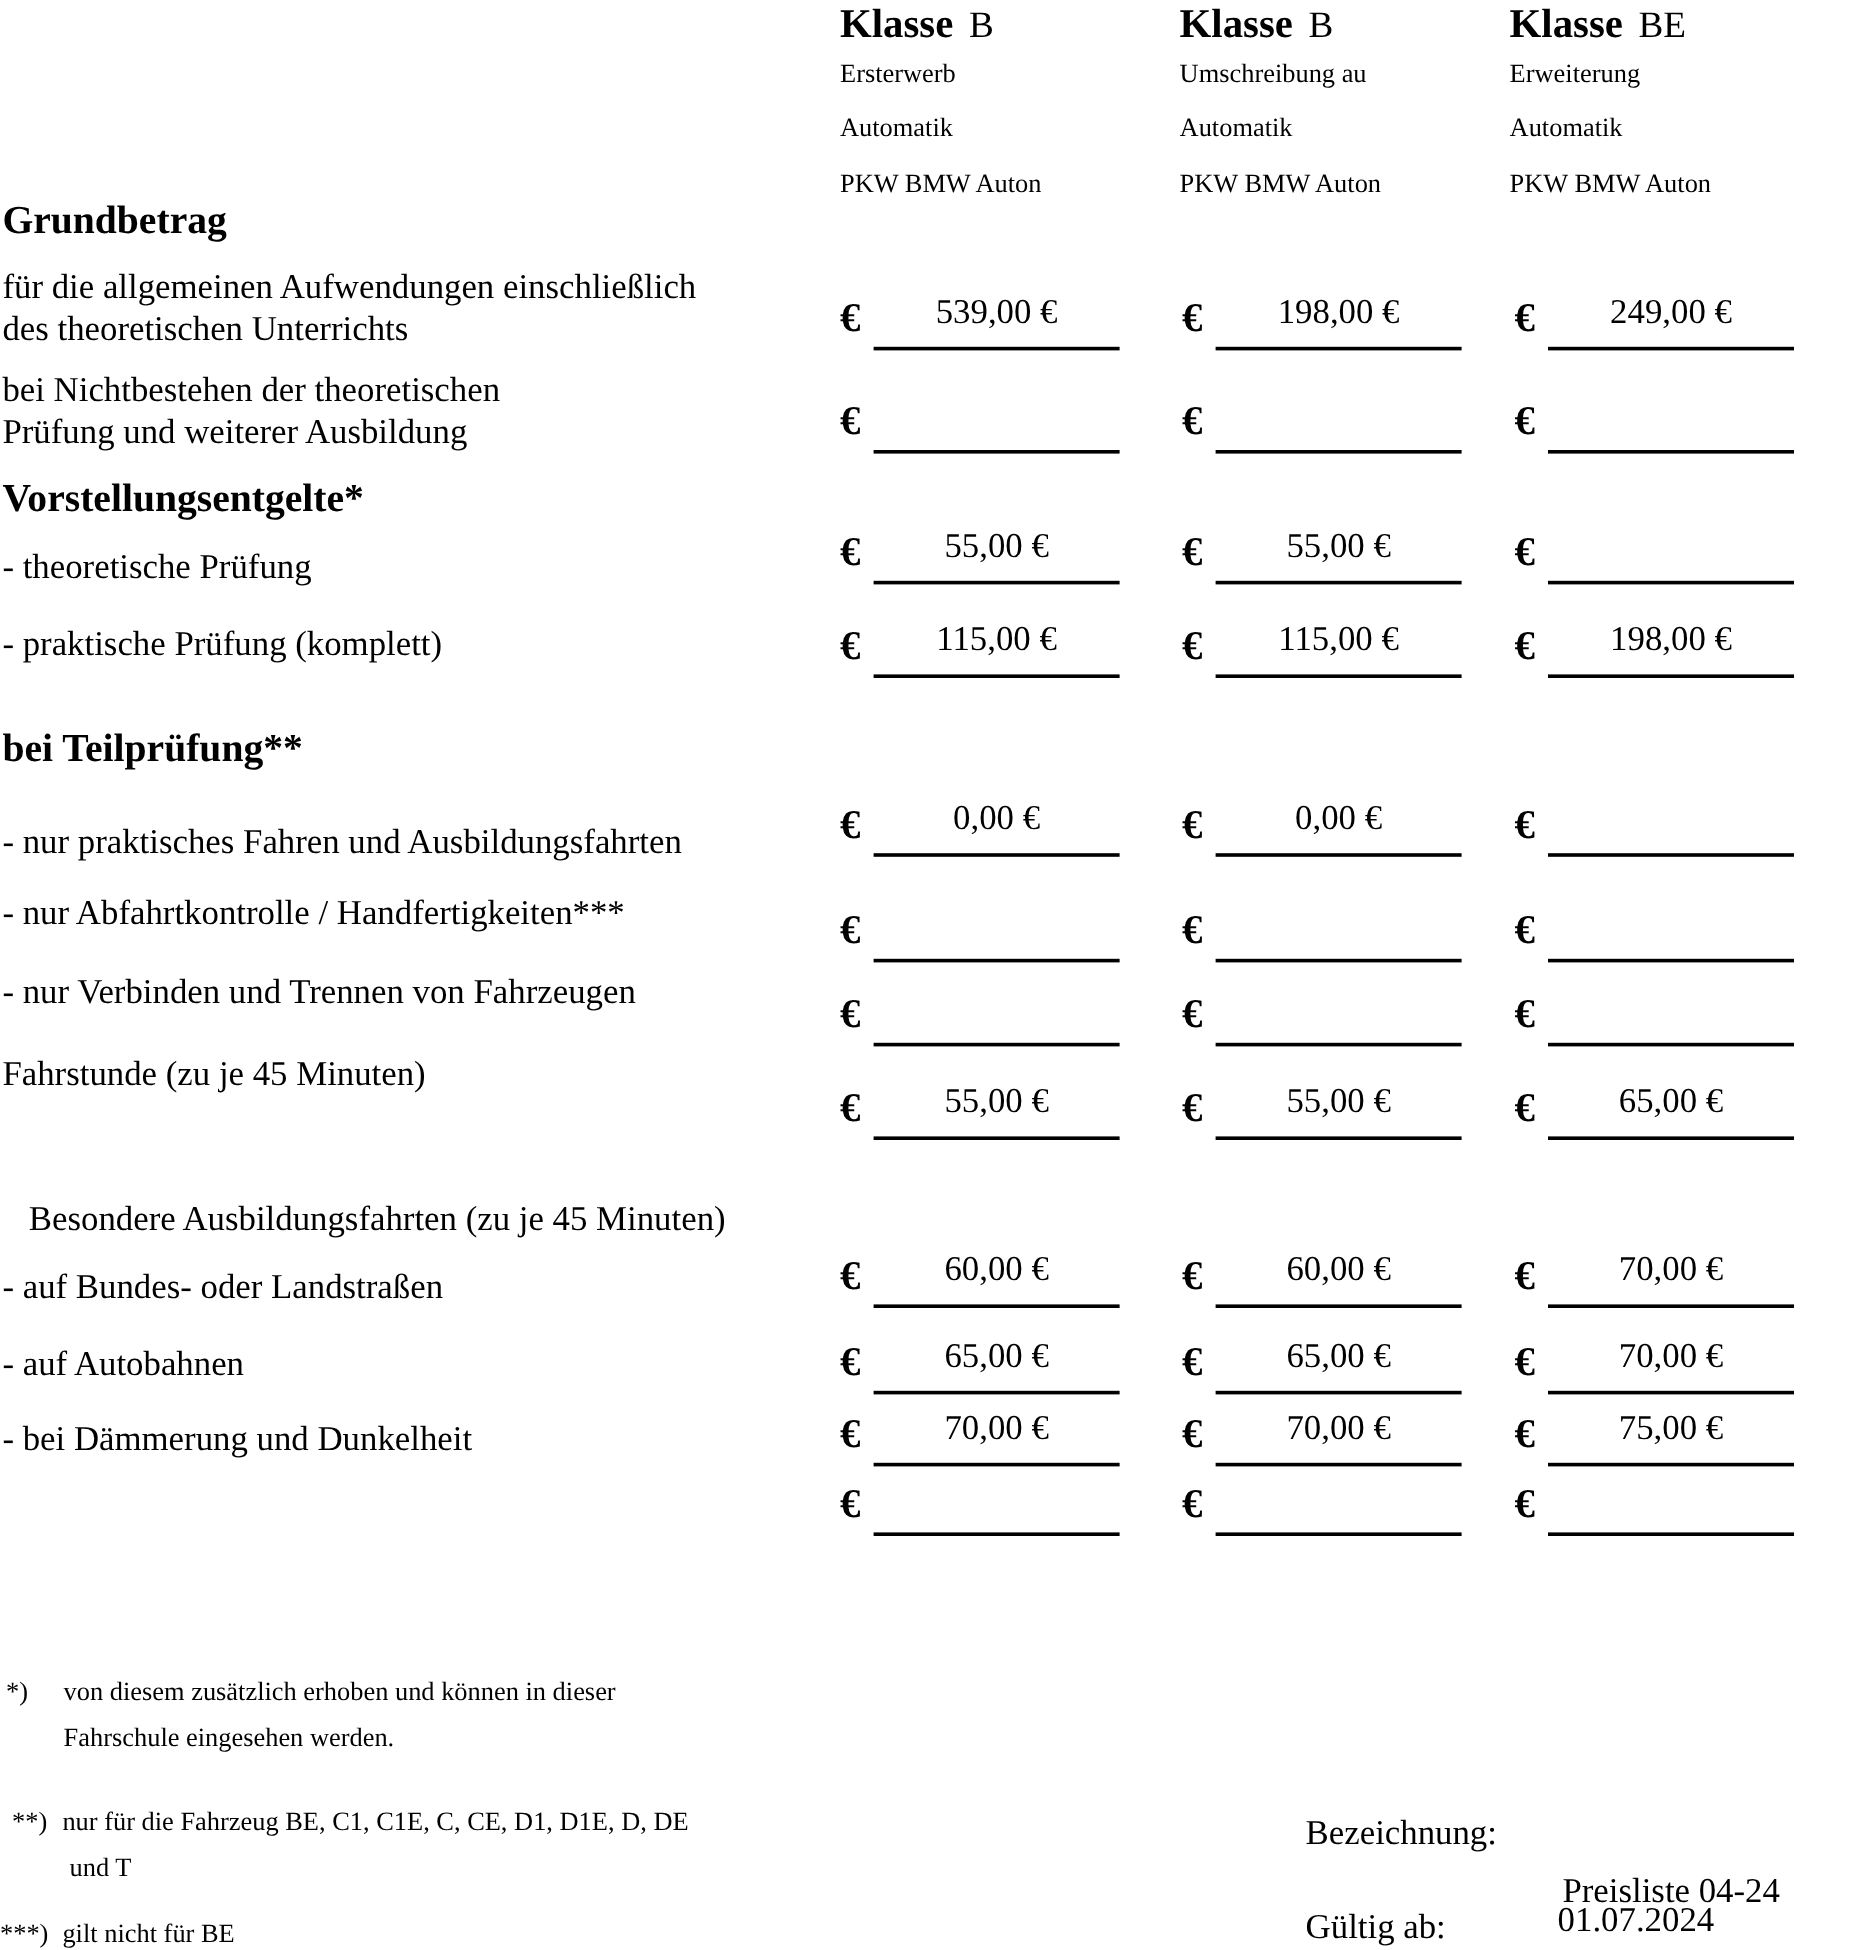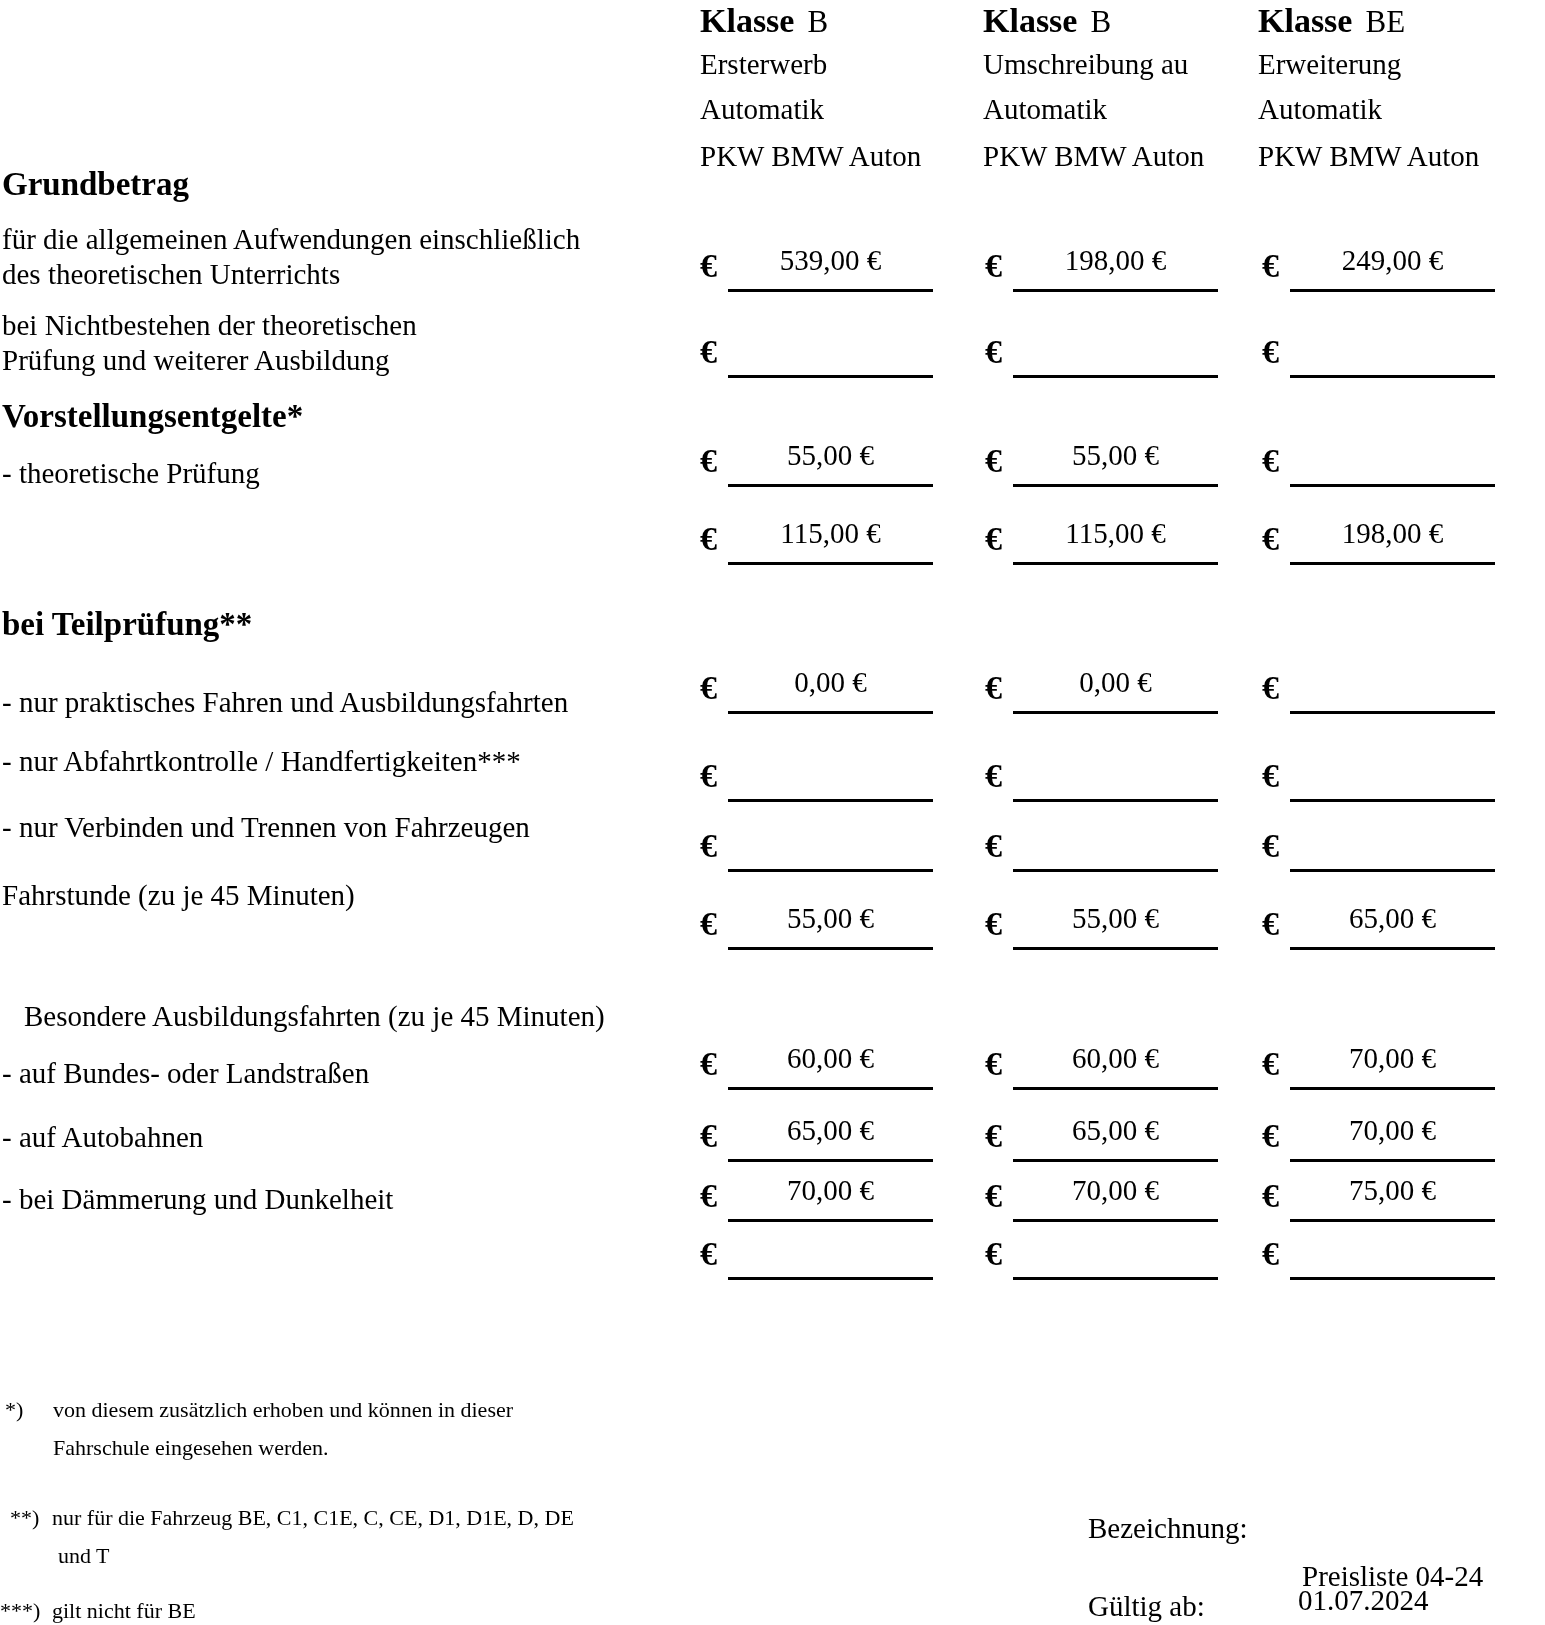--- a/index.html
+++ b/index.html
@@ -6,21 +6,21 @@
   #page{
     position:relative;
     width:1545px;height:1625px;
     background:#ffffff;color:#000000;
     font-family:Liberation Serif, serif;
     overflow:hidden;
   }
   
   .hcol{position:absolute;top:2px;width:225px;height:180px;overflow:hidden;}
   .hc0{left:700px}.hc1{left:983px}.hc2{left:1258px}
-  .hl{position:absolute;left:0;white-space:nowrap;font-size:29px;}
+  .hl{position:absolute;left:0;white-space:nowrap;font-size:22px;}
   .htitle{top:0;font-size:34px;font-weight:bold;}
   .hcode{font-weight:normal;font-size:31px;margin-left:13px;}
   .hl1{top:46px}.hl2{top:91px}.hl3{top:138px}
   
   .lbl{position:absolute;left:2px;white-space:nowrap;}
   .heading{font-size:33px;font-weight:bold;}
   .subheading{font-size:29px;margin-left:22px;}
   .item{font-size:29px;line-height:35px;}
   .big-label{font-size:35px;font-weight:bold;}
   .big-label-small{font-size:27px;font-weight:bold;}
@@ -77,20 +77,21 @@
   </div>
 
   <div class="lbl item" style="top:308px">
     <div>bei Nichtbestehen der theoretischen</div>
     <div>Prüfung und weiterer Ausbildung</div>
   </div>
 
   <div class="lbl heading" style="top:398px">Vorstellungsentgelte*</div>
 
   <div class="lbl item" style="top:456px">- theoretische Prüfung</div>
+  <div class="lbl item" style="top:520px">- praktische Prüfung (komplett)</div>
 
   <div class="lbl heading" style="top:606px">bei Teilprüfung**</div>
 
   <div class="lbl item" style="top:685px">- nur praktisches Fahren und Ausbildungsfahrten</div>
   <div class="lbl item" style="top:744px">- nur Abfahrtkontrolle / Handfertigkeiten***</div>
   <div class="lbl item" style="top:810px">- nur Verbinden und Trennen von Fahrzeugen</div>
   <div class="lbl item" style="top:878px">Fahrstunde (zu je 45 Minuten)</div>
 
   <div class="lbl subheading" style="top:1000px">Besondere Ausbildungsfahrten (zu je 45 Minuten)</div>
 

